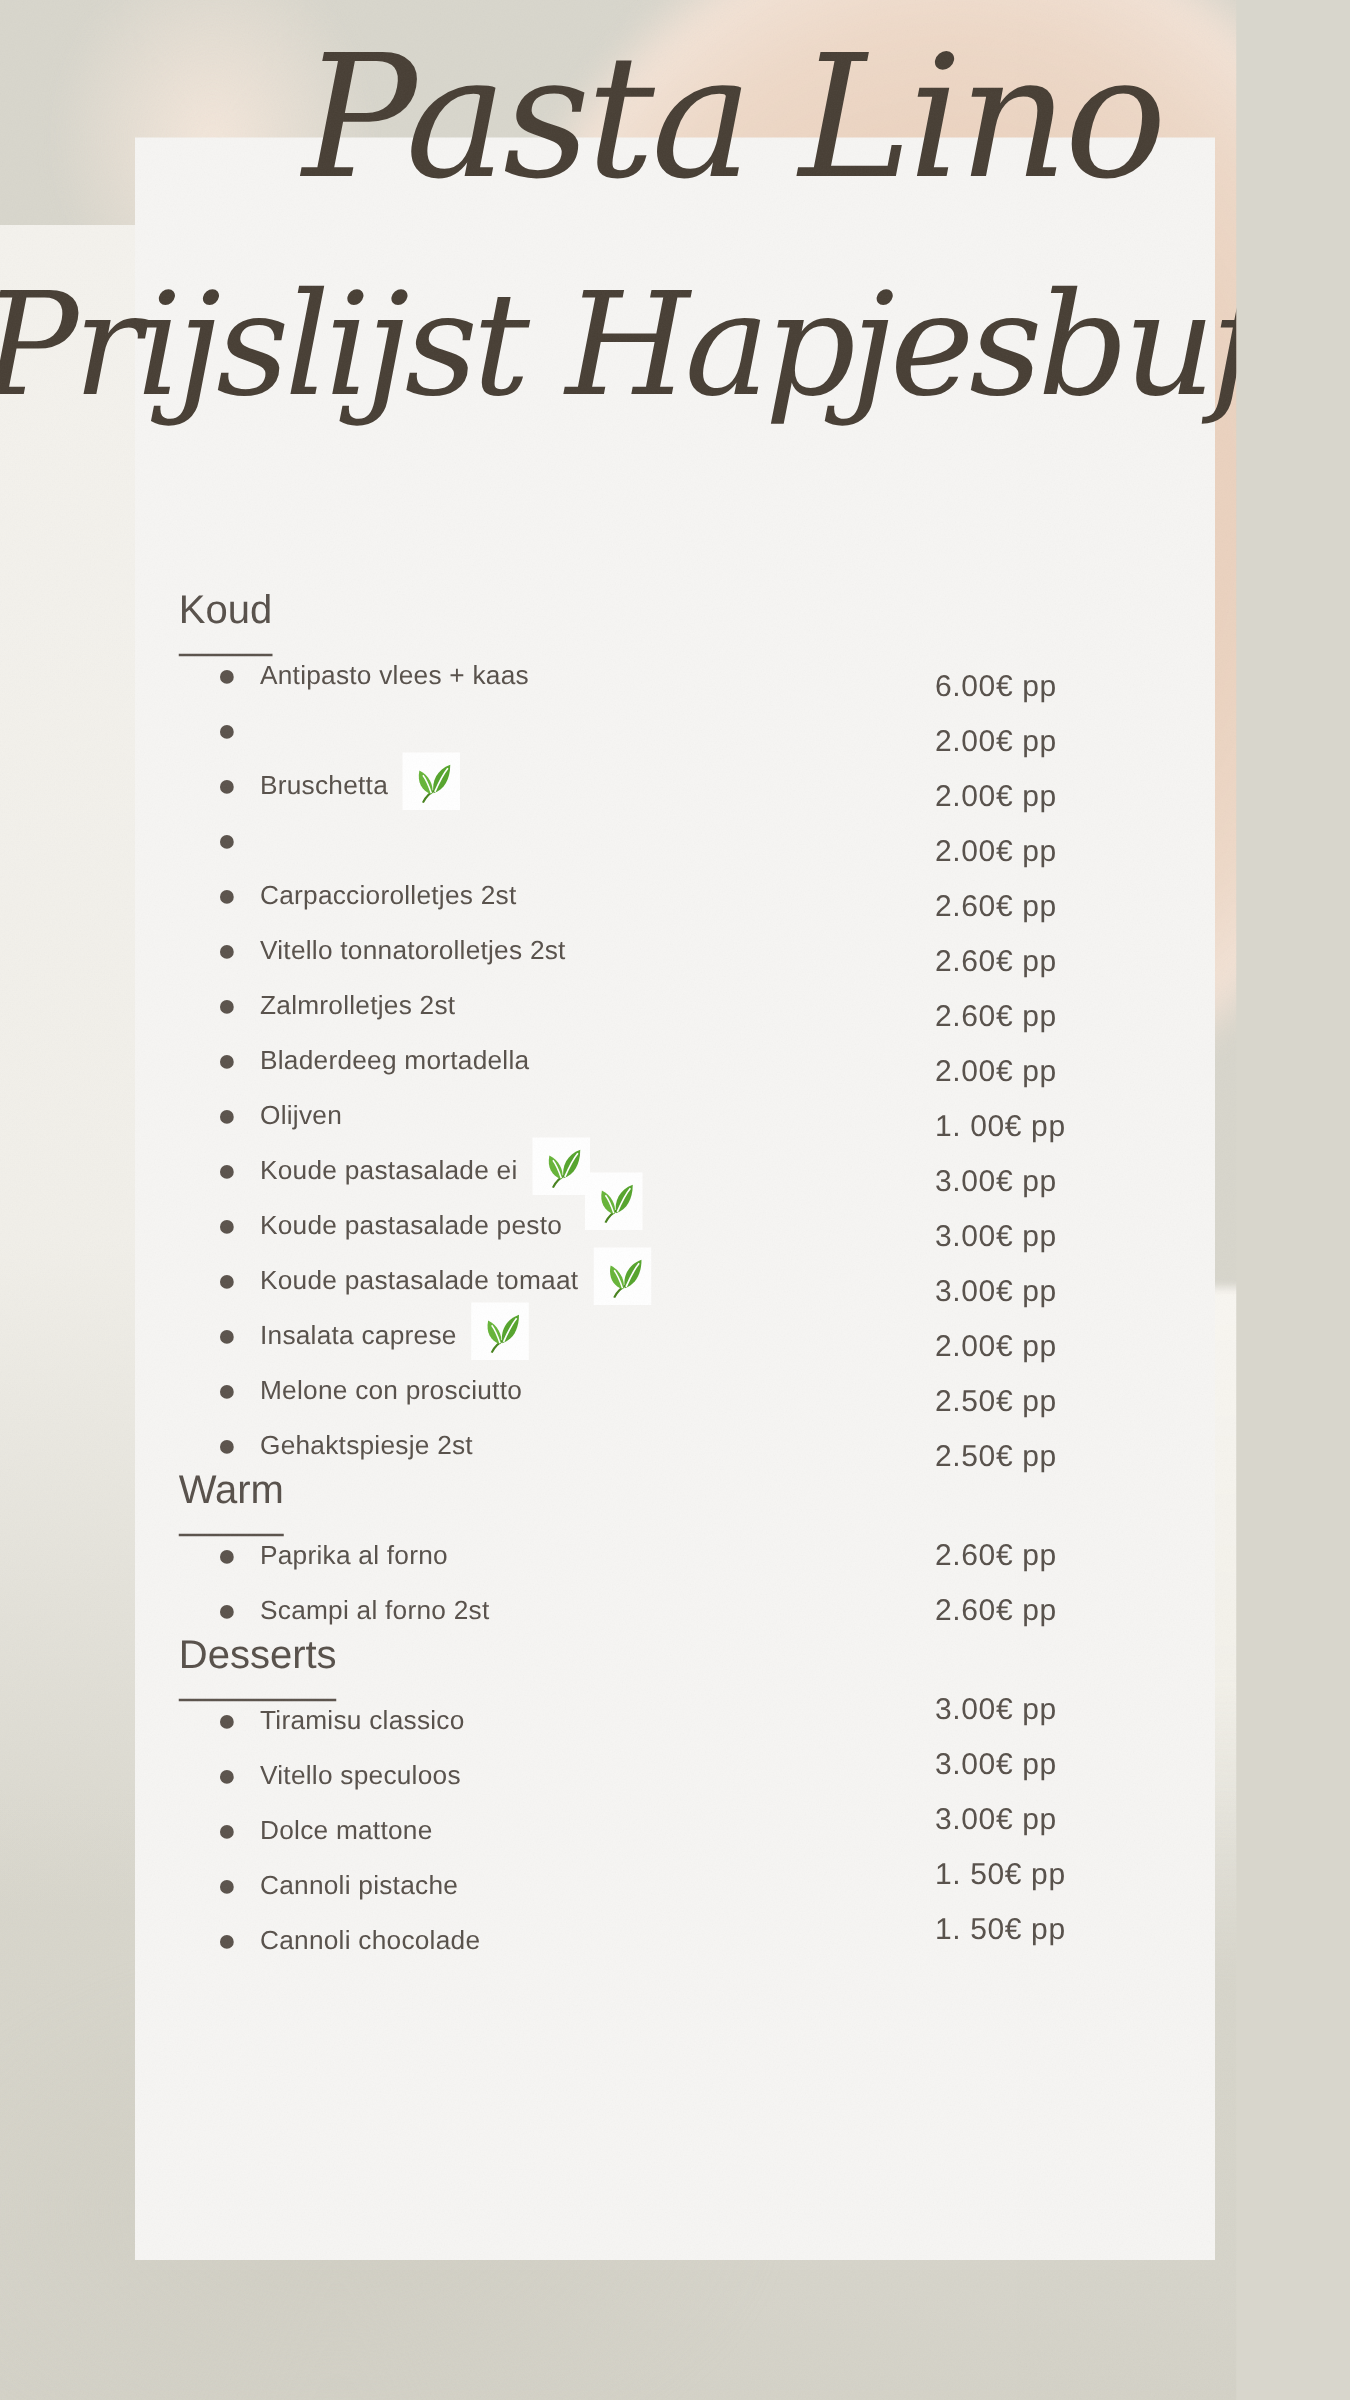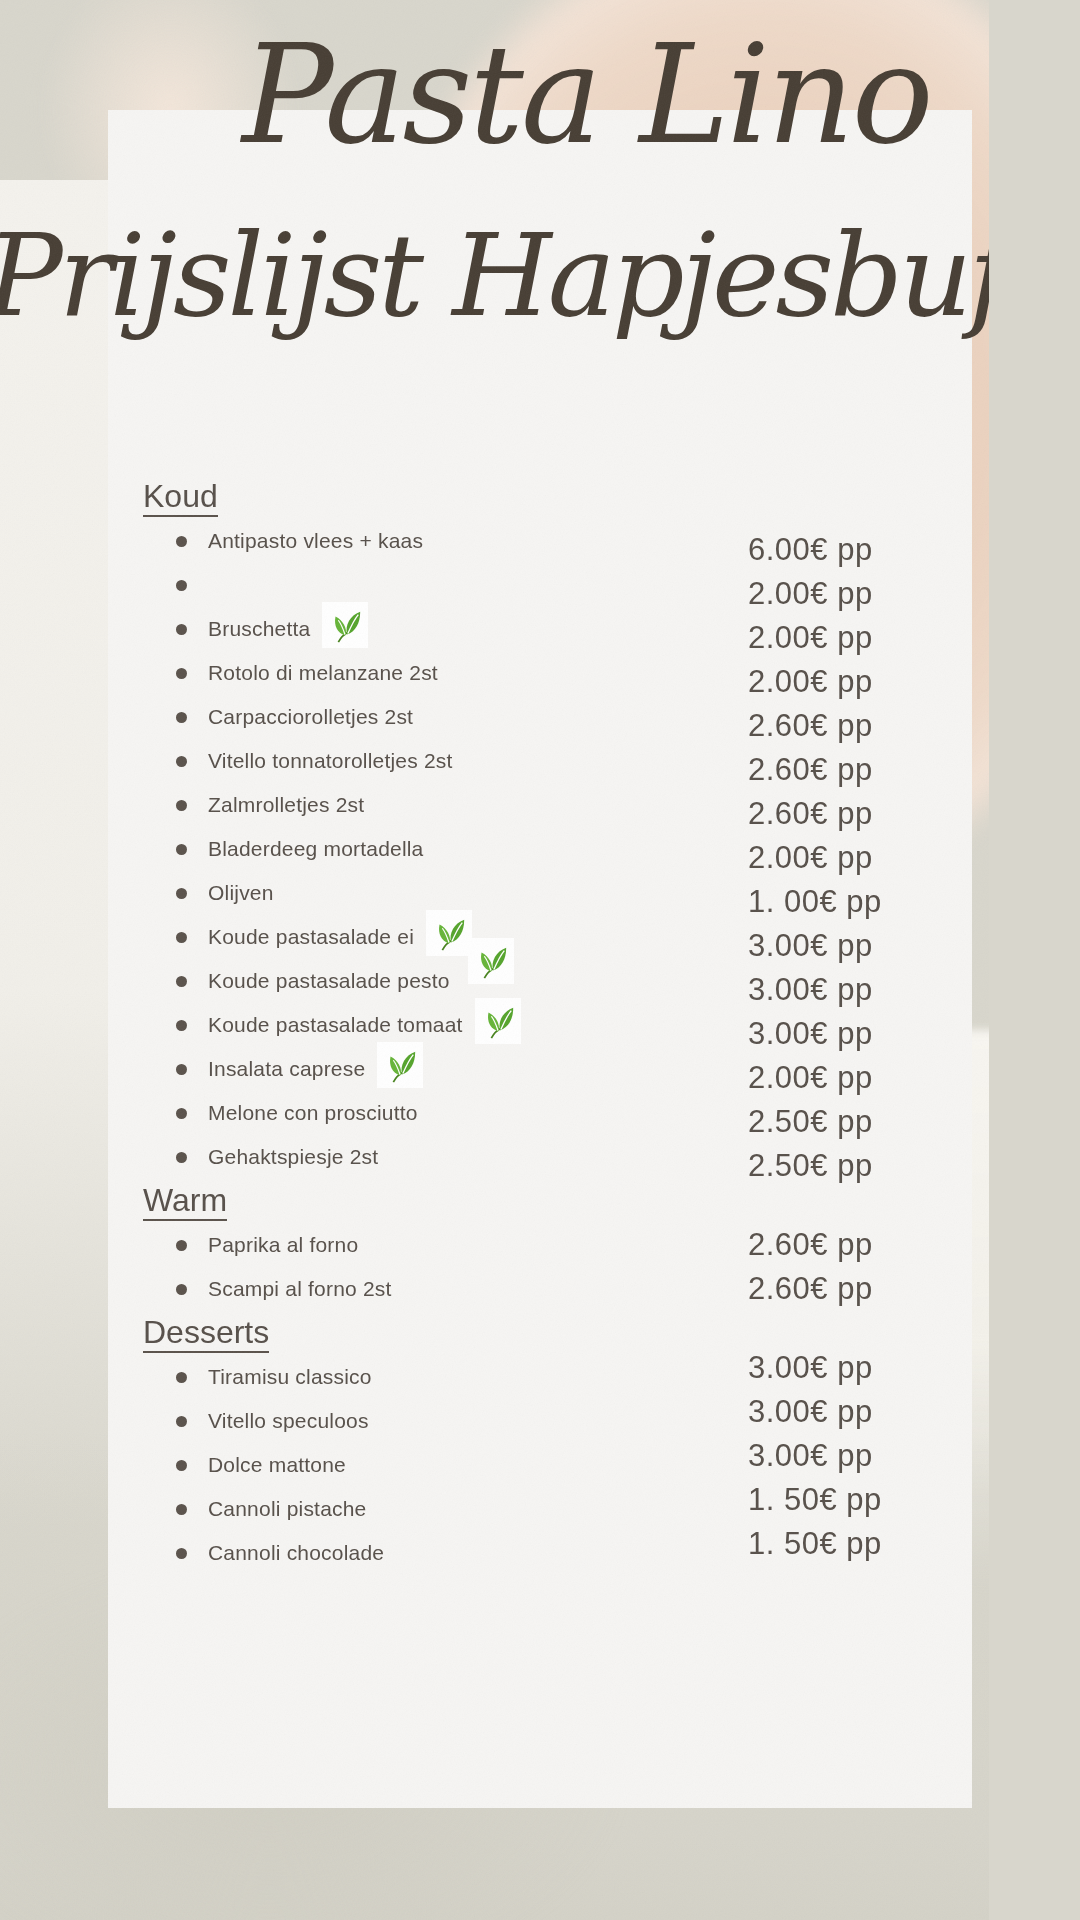--- a/index.html
+++ b/index.html
@@ -25,24 +25,24 @@
   
   .card{position:absolute;left:108px;top:110px;width:864px;height:1698px;background:#f6f5f3;z-index:1;}
   
   .title{position:absolute;z-index:3;font-family:"DejaVu Serif",serif;font-style:italic;color:#473e34;white-space:nowrap;}
   .title-1{left:242px;top:14px;font-size:136px;letter-spacing:-3px;line-height:1.2;}
   .title-2{left:-14px;top:208px;font-size:114px;letter-spacing:-4px;line-height:1.2;}
   
   .menu{position:absolute;left:143px;top:475px;width:775px;z-index:2;color:#57504a;}
   .section + .section{}
   .row{position:relative;height:44px;display:flex;align-items:center;}
-  .section-header{display:inline-block;font-size:32px;line-height:36px;border-bottom:2.5px solid #5a524b;padding-bottom:1px;}
+  .section-header{display:inline-block;font-size:32px;line-height:36px;border-bottom:2.5px solid #5a524b;padding-bottom:18px;}
   .bullet{flex:none;width:11px;height:11px;border-radius:50%;background:#5a524b;margin-left:33px;margin-right:21px;}
   .name{font-size:21px;letter-spacing:.2px;}
-  .price{position:absolute;left:605px;top:0;height:44px;display:flex;align-items:center;font-size:31px;letter-spacing:.5px;}
+  .price{position:absolute;left:605px;top:0;height:44px;display:flex;align-items:center;font-size:24px;letter-spacing:.5px;}
   .sec-koud .price{transform:translateY(9px);}
   .sec-desserts .price{transform:translateY(-9px);}
   .leaf-box{flex:none;width:46px;height:46px;margin-left:12px;background:#ffffff;display:flex;align-items:center;justify-content:center;transform:translateY(-4px);}
   .leaf-box[data-leaf-pos="high"]{transform:translateY(-20px) translateX(6px);}
 </style>
 </head>
 <body>
 
 <div class="page">
 
@@ -81,21 +81,20 @@
       <path d="M22 30 C 20 20, 25 10, 36 6 C 36 18, 31 27, 22 30 Z" fill="#55a42c"></path>
       <path d="M23 29 C 26 22, 30 14, 34 9" fill="none" stroke="#ffffff" stroke-width="1.4"></path>
       <path d="M20 31 C 12 28, 8 21, 10 11 C 18 15, 22 23, 21 30 Z" fill="#66b438"></path>
       <path d="M20 30 C 18 24, 16 19, 13 15" fill="none" stroke="#ffffff" stroke-width="1.3"></path>
     </svg>
   </span>
           <span class="price">2.00€ pp</span>
   </div>
         <div class="row item">
     <span class="bullet"></span>
-    <span class="name">Rotolo di melanzane 2st</span>
     <span class="price">2.00€ pp</span>
   </div>
         <div class="row item">
     <span class="bullet"></span>
     <span class="name">Carpacciorolletjes 2st</span>
     <span class="price">2.60€ pp</span>
   </div>
         <div class="row item">
     <span class="bullet"></span>
     <span class="name">Vitello tonnatorolletjes 2st</span>

